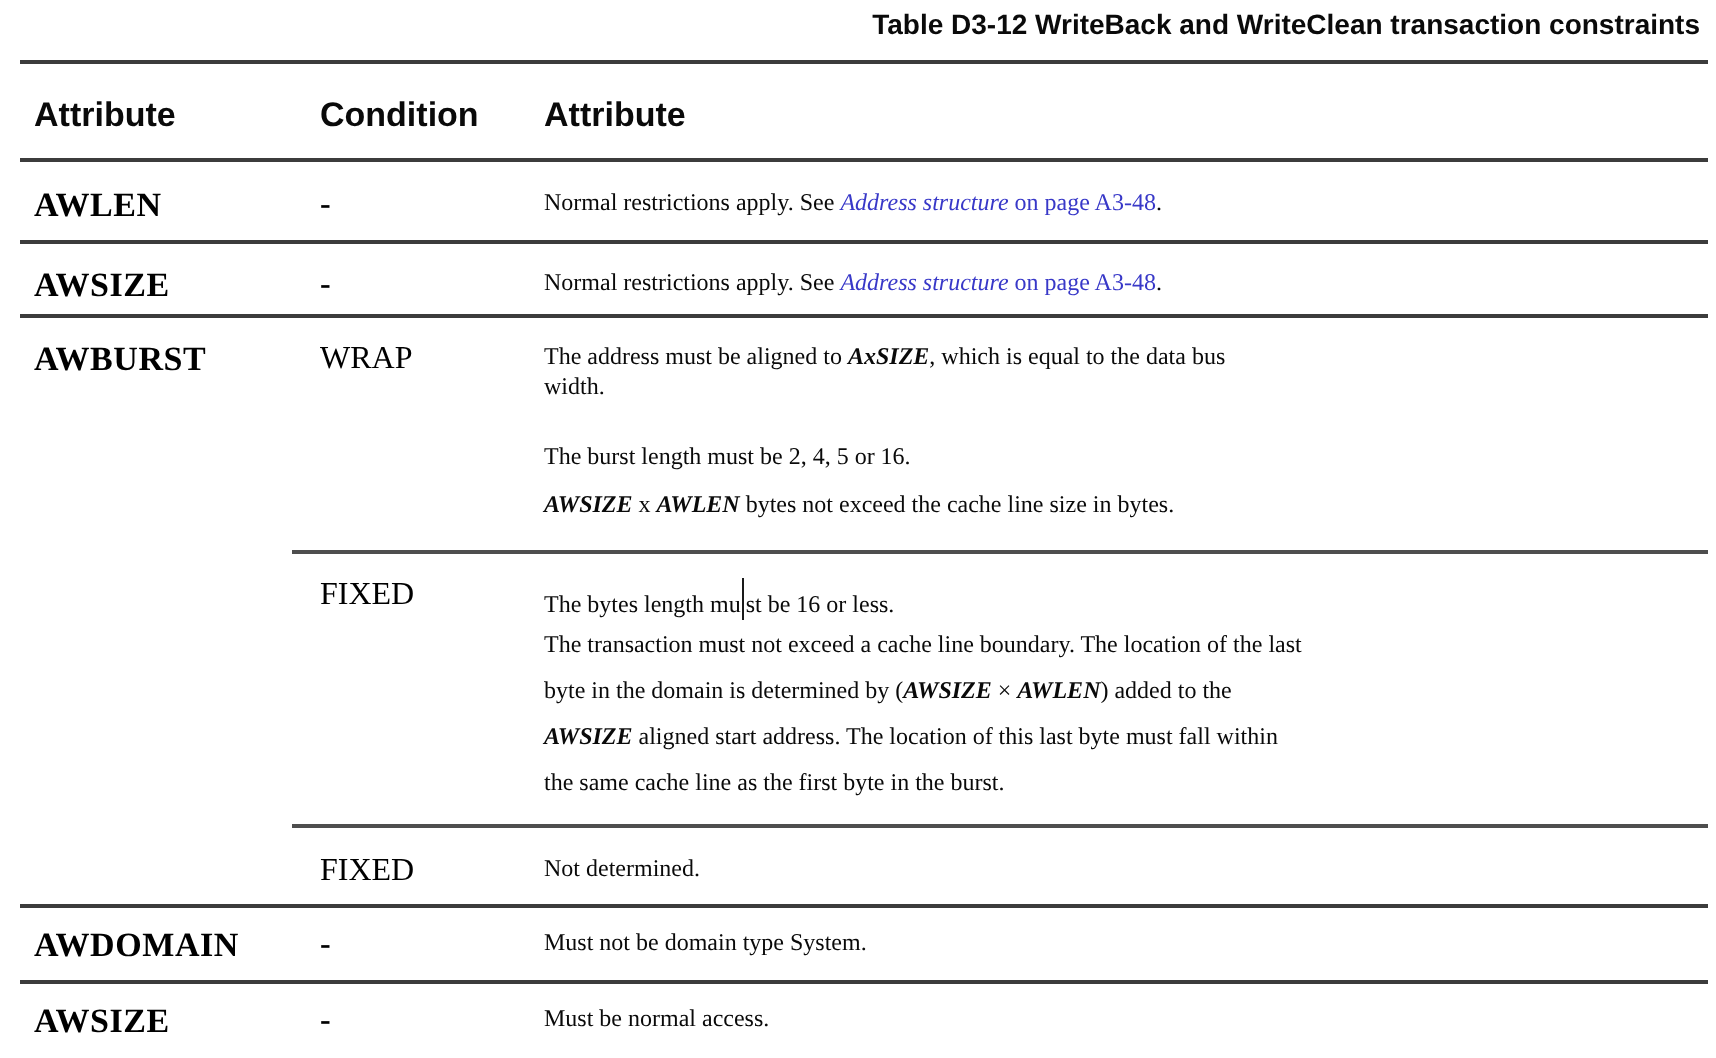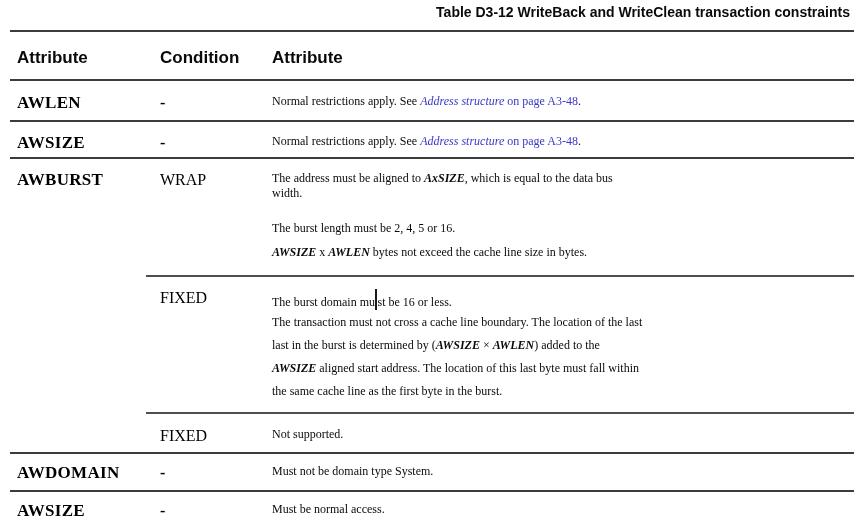--- a/index.html
+++ b/index.html
@@ -61,30 +61,30 @@
     <div class="attr">AWBURST</div>
     <div class="cond">WRAP</div>
     <div class="cline" style="top:1px;"><span>The address must be aligned to </span><span class="b">AxSIZE</span><span>, which is equal to the data bus</span></div>
     <div class="cline" style="top:16px;"><span>width.</span></div>
     <div class="cline" style="top:51px;"><span>The burst length must be 2, 4, 5 or 16.</span></div>
     <div class="cline" style="top:75px;"><span class="b">AWSIZE</span><span> x </span><span class="b">AWLEN</span><span> bytes not exceed the cache line size in bytes.</span></div>
   </div>
 
   <div class="row" style="top:288px;">
     <div class="cond">FIXED</div>
-    <div class="cline" style="top:1px;"><span>The burst domain mu</span><span class="caret"></span><span>st be 16 or less.</span></div>
-    <div class="cline" style="top:27px;"><span>The transaction must not cross a cache line boundary. The location of the last</span></div>
-    <div class="cline" style="top:50px;"><span>last in the burst is determined by (</span><span class="b">AWSIZE</span><span> × </span><span class="b">AWLEN</span><span>) added to the</span></div>
+    <div class="cline" style="top:1px;"><span>The bytes length mu</span><span class="caret"></span><span>st be 16 or less.</span></div>
+    <div class="cline" style="top:27px;"><span>The transaction must not exceed a cache line boundary. The location of the last</span></div>
+    <div class="cline" style="top:50px;"><span>byte in the domain is determined by (</span><span class="b">AWSIZE</span><span> × </span><span class="b">AWLEN</span><span>) added to the</span></div>
     <div class="cline" style="top:73px;"><span class="b">AWSIZE</span><span> aligned start address. The location of this last byte must fall within</span></div>
     <div class="cline" style="top:96px;"><span>the same cache line as the first byte in the burst.</span></div>
   </div>
 
   <div class="row" style="top:426px;">
     <div class="cond">FIXED</div>
-    <div class="cline" style="top:1px;"><span>Not supported.</span></div>
+    <div class="cline" style="top:1px;"><span>Not determined.</span></div>
   </div>
 
   <div class="row" style="top:463px;">
     <div class="attr">AWDOMAIN</div>
     <div class="cond dash">-</div>
     <div class="cline" style="top:1px;"><span>Must not be domain type System.</span></div>
   </div>
 
   <div class="row" style="top:501px;">
     <div class="attr">AWSIZE</div>

